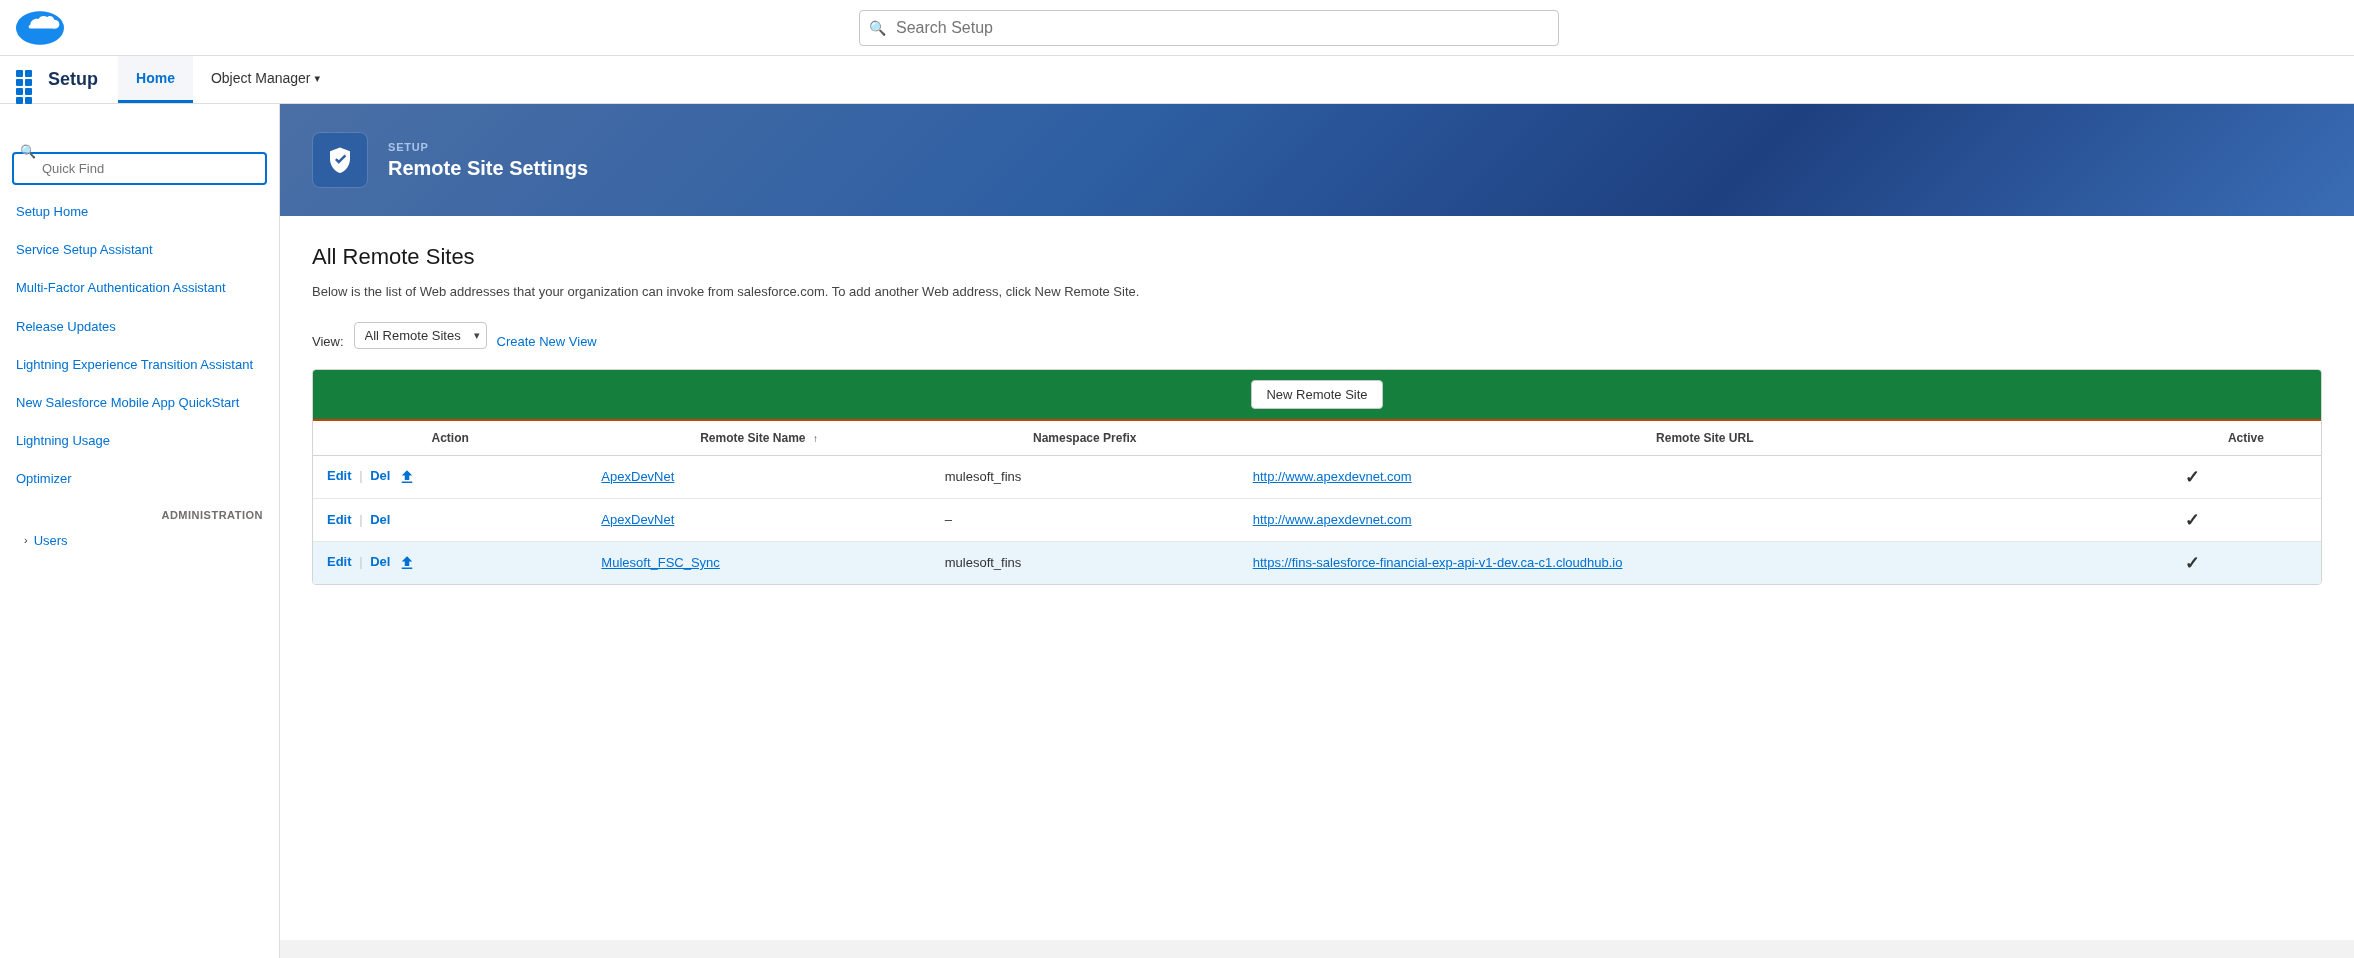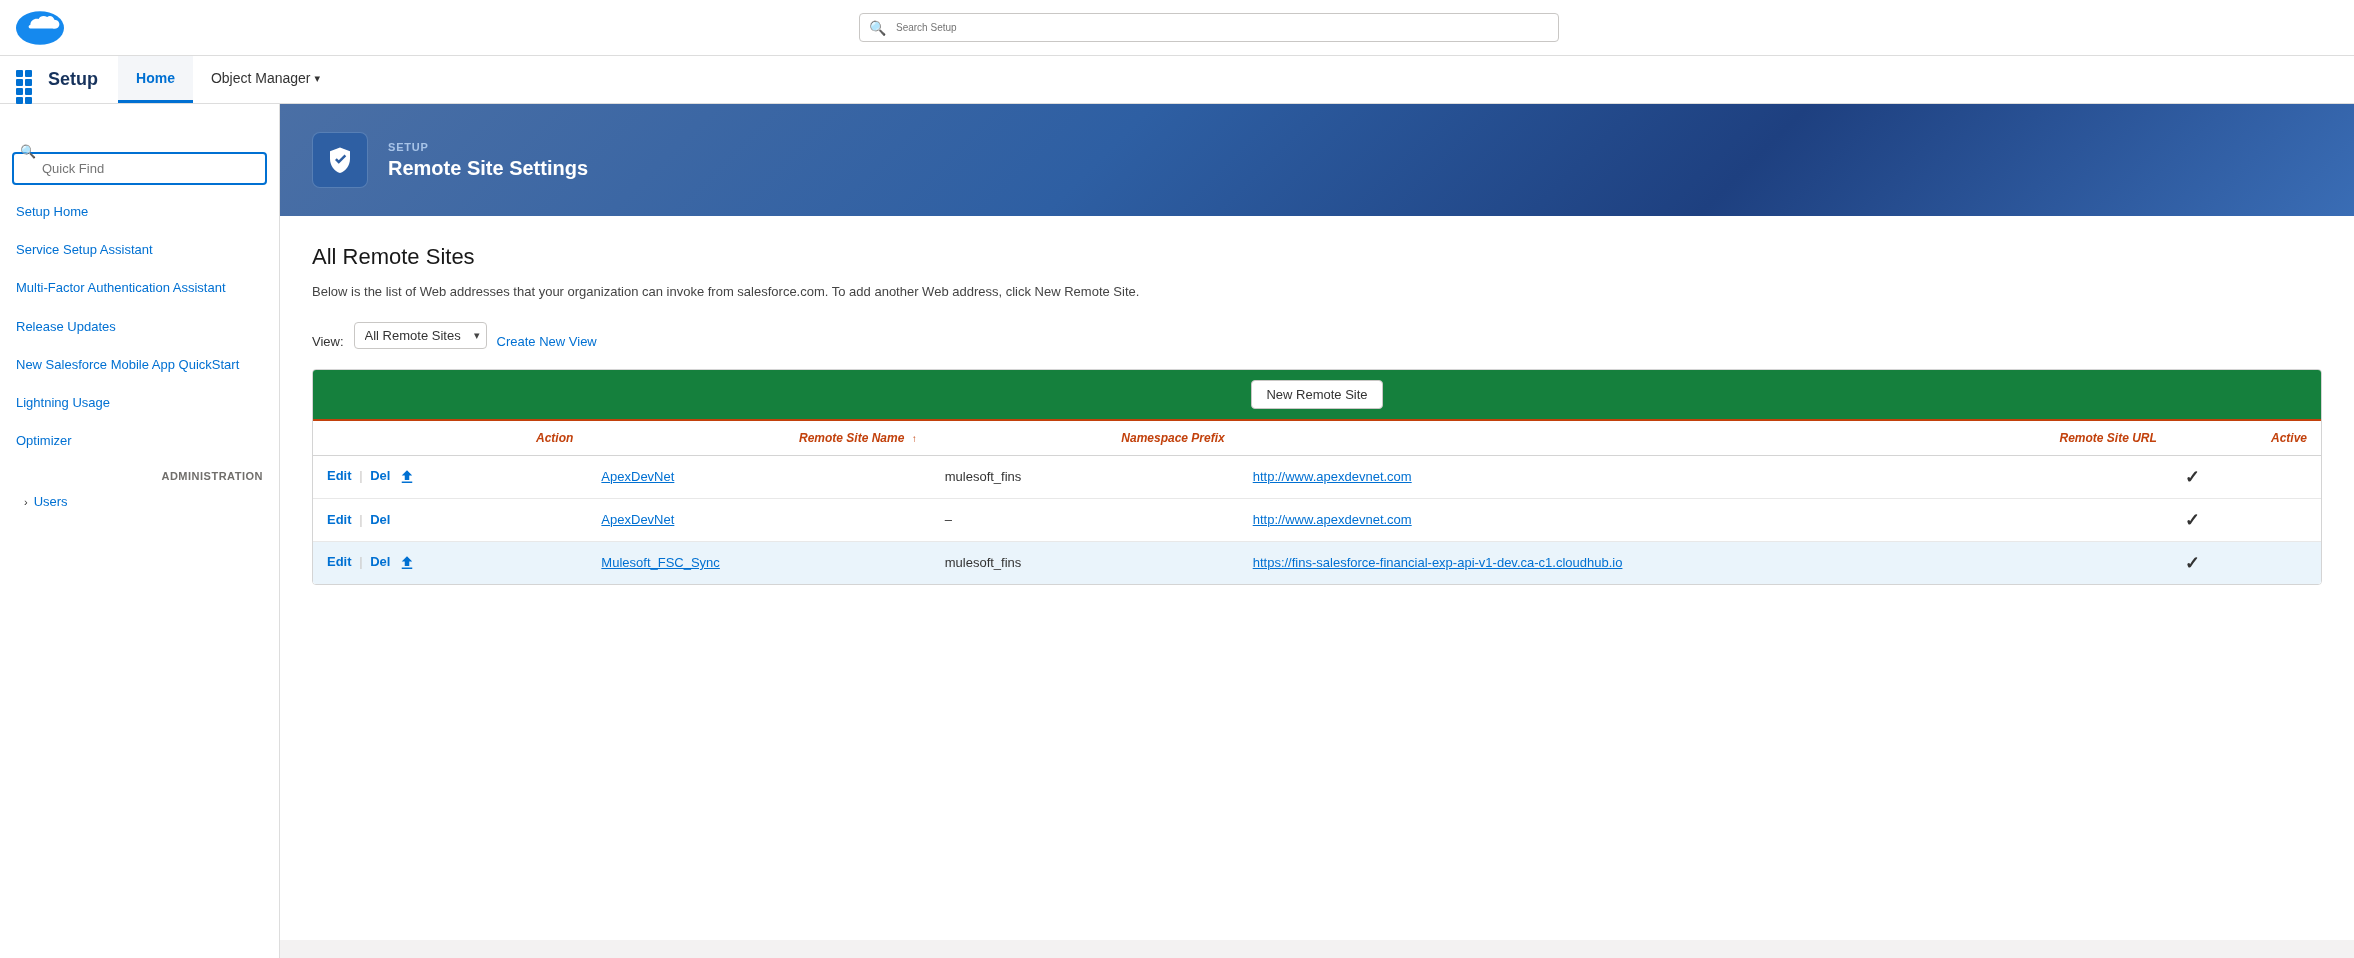--- a/index.html
+++ b/index.html
@@ -25,21 +25,21 @@
     .top-nav-search {
       flex: 1;
       max-width: 700px;
       margin: 0 auto;
     }
     .top-nav-search input {
       width: 100%;
       padding: 8px 16px 8px 36px;
       border: 1px solid #c9c7c5;
       border-radius: 4px;
-      font-size: 10px;
+      font-size: 16px;
       color: #333;
       outline: none;
       background: #fff;
     }
     .search-wrapper {
       position: relative;
     }
     .search-icon-top {
       position: absolute;
       left: 10px;
@@ -299,27 +299,26 @@
       cursor: pointer;
     }
 
     table {
       width: 100%;
       border-collapse: collapse;
       background: #fff;
     }
     thead th {
       padding: 10px 14px;
-      text-align: right;
+      text-align: center;
       font-size: 12px;
       font-weight: 700;
-      color: #c2410c;
+      color: #404040;
       border-bottom: 1px solid #d4d4d4;
       white-space: nowrap;
-      font-style: italic;
     }
     thead th .sort-icon {
       margin-left: 4px;
       font-size: 10px;
     }
     tbody tr {
       border-bottom: 1px solid #e8e8e8;
     }
     tbody tr:last-child { border-bottom: none; }
     tbody tr.highlighted { background: #eaf4fb; }
@@ -415,20 +414,21 @@
       <div class="sidebar-search-wrapper">
         <span class="sidebar-search-icon">🔍</span>
         <input type="text" class="" style="width: 100%; padding: 7px 10px 7px 28px; border: 2px solid rgb(0, 112, 210); border-radius: 4px; font-size: 13px; outline: none;" placeholder="Quick Find">
       </div>
     </div>
 
     <div class="sidebar-item">Setup Home</div>
     <div class="sidebar-item">Service Setup Assistant</div>
     <div class="sidebar-item">Multi-Factor Authentication Assistant</div>
     <div class="sidebar-item">Release Updates</div>
+    <div class="sidebar-item">Lightning Experience Transition Assistant</div>
     <div class="sidebar-item">New Salesforce Mobile App QuickStart</div>
     <div class="sidebar-item">Lightning Usage</div>
     <div class="sidebar-item">Optimizer</div>
 
     <div class="sidebar-section-header">ADMINISTRATION</div>
     <div class="sidebar-item-sub">
       <span class="sidebar-chevron">›</span>
       <span>Users</span>
     </div>
   </aside>

